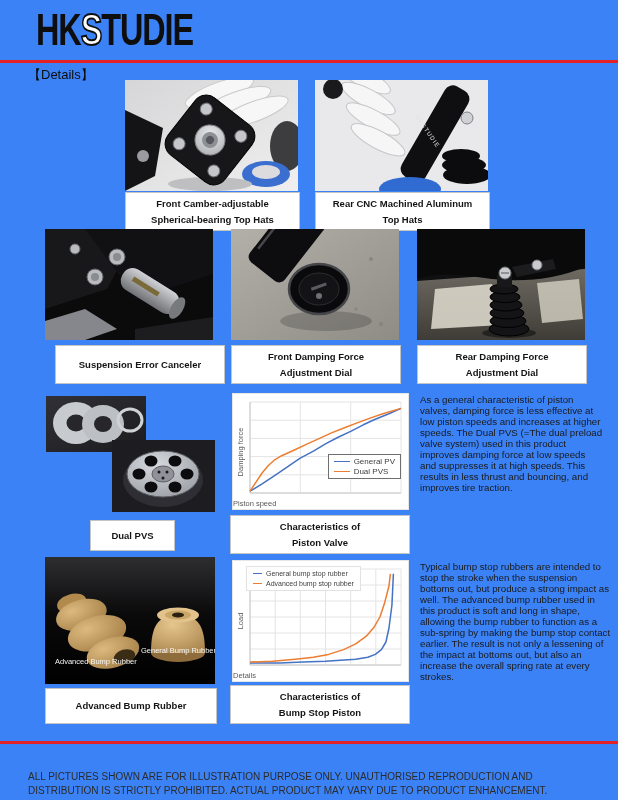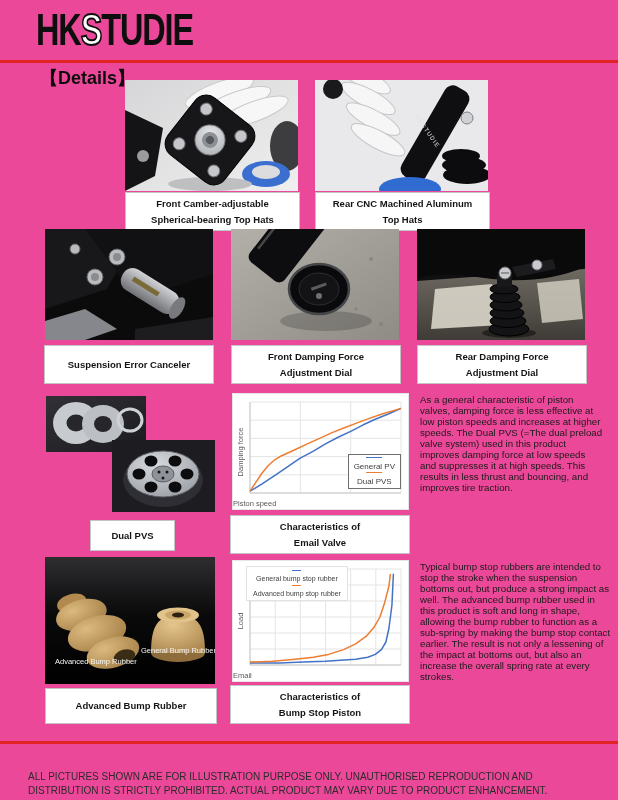--- a/index.html
+++ b/index.html
@@ -1,29 +1,29 @@
 <!DOCTYPE html>
 <html><head>
 <meta charset="utf-8">
 <style>
   html,body{margin:0;padding:0;background:#ffffff;}
-  .page{position:relative;width:618px;height:800px;background:#ec4899;
+  .page{position:relative;width:618px;height:800px;background:#3b82f6;
         font-family:"Liberation Sans",sans-serif;overflow:hidden;color:#111;}
 
   
   .logo{position:absolute;left:36px;top:7px;font-size:45px;font-weight:bold;
         letter-spacing:-1.5px;line-height:1;color:#0e0e0e;
         transform:scaleX(.72);transform-origin:left top;white-space:nowrap;}
   .logo .hollow{color:#fff;-webkit-text-stroke:2px #0e0e0e;}
   .title{position:absolute;left:280px;top:28px;font-size:16.5px;font-weight:bold;
          letter-spacing:.4px;color:#000;white-space:nowrap;}
   .rule{position:absolute;left:0;width:618px;background:#e32226;}
   .rule-top{top:60px;height:3px;}
   .rule-bottom{top:741px;height:2.5px;}
-  .details{position:absolute;left:40px;top:66px;font-size:18px;font-weight:bold;color:#0d0d0d;}
+  .details{position:absolute;left:28px;top:66px;font-size:13px;font-weight:normal;color:#0d0d0d;}
 
   
   .photo{position:absolute;overflow:hidden;background:#ddd;}
   .photo svg{display:block;width:100%;height:100%;}
   .photo-label{position:absolute;color:#f4f4f4;font-size:7.5px;white-space:nowrap;}
   .strut-mark{position:absolute;color:#e0e0e0;font-size:6px;letter-spacing:1px;
               transform:rotate(55deg);transform-origin:left top;white-space:nowrap;}
 
   
   .cap{position:absolute;border:1px solid #c4c4c4;background:#fff;
@@ -32,21 +32,21 @@
   .cap span{font-size:9.5px;line-height:15.5px;white-space:nowrap;}
 
   
   .chart{position:absolute;background:#fff;border:1px solid #e6e6e6;}
   .xlab{position:absolute;bottom:1px;left:0;right:0;text-align:left;
         font-size:7.5px;color:#595959;}
   .ylab{position:absolute;top:50%;left:7px;transform:translate(-50%,-50%) rotate(-90deg);
         font-size:7.5px;color:#595959;white-space:nowrap;}
   .legend{position:absolute;background:#fff;padding:2px 5px;display:flex;
           flex-direction:column;gap:1px;color:#404040;}
-  .legend .row{display:flex;align-items:center;gap:4px;white-space:nowrap;flex-direction:column;}
+  .legend .row{display:flex;align-items:center;gap:4px;white-space:nowrap;}
   .legend .sw{height:0;border-top:1.5px solid;display:inline-block;}
   #chart-0 .legend{right:7px;top:60px;border:1px solid #6f6f6f;font-size:8px;}
   #chart-1 .legend{left:13px;top:5px;border:1px solid #e2e2e2;font-size:7px;padding:3px 6px;gap:3px;}
 
   
   .para{position:absolute;font-size:9.7px;line-height:1.14;color:#1a1a1a;text-align:left;}
 
   
   .contact{position:absolute;left:40px;top:748px;font-size:10.5px;font-weight:bold;
            color:#050505;white-space:nowrap;}
@@ -208,21 +208,21 @@
         <ellipse cx="87" cy="60" rx="14" ry="5"></ellipse>
       </g>
       <rect x="80" y="46" width="15" height="12" fill="#18181a"></rect>
       <polygon points="95,38 136,30 139,40 100,48" fill="#1c1c1f"></polygon>
       <circle cx="120" cy="36" r="5" fill="#c9cbcf" stroke="#6f7175"></circle>
       <circle cx="88" cy="44" r="6" fill="#c9cbcf" stroke="#6f7175"></circle>
       <line x1="84" y1="44" x2="92" y2="44" stroke="#55575b"></line>
     </svg>
   </div>
 
-  <div class="cap" style="left:44px;top:345px;width:168px;height:37px">
+  <div class="cap" style="left:55px;top:345px;width:168px;height:37px">
     <span>Suspension Error Canceler</span>
   </div>
   <div class="cap" style="left:231px;top:345px;width:168px;height:37px">
     <span>Front Damping Force</span>
     <span>Adjustment Dial</span>
   </div>
   <div class="cap" style="left:417px;top:345px;width:168px;height:37px">
     <span>Rear Damping Force</span>
     <span>Adjustment Dial</span>
   </div>
@@ -295,21 +295,21 @@
         </div>
       </div></div>
 
   <div class="para" style="left:420px;top:394px;width:184px">As a general characteristic of piston valves, damping force is less effective at low piston speeds and increases at higher speeds. The Dual PVS (=The dual preload valve system) used in this product improves damping force at low speeds and suppresses it at high speeds. This results in less thrust and bouncing, and improves tire traction.</div>
 
   <div class="cap" style="left:90px;top:520px;width:83px;height:29px">
     <span>Dual PVS</span>
   </div>
   <div class="cap" style="left:230px;top:515px;width:178px;height:37px">
     <span>Characteristics of</span>
-    <span>Email Valve</span>
+    <span>Piston Valve</span>
   </div>
 
   <div class="photo" style="left:45px;top:557px;width:170px;height:127px">
     <svg viewBox="0 0 170 127">
       <defs>
         <linearGradient id="g7" x1="0" y1="0" x2="0" y2="1">
           <stop offset="0" stop-color="#2e2e30"></stop>
             <stop offset=".45" stop-color="#0a0a0b"></stop>
             <stop offset="1" stop-color="#000"></stop>
         </linearGradient>
@@ -352,21 +352,21 @@
         <line x1="17" y1="24.0" x2="168" y2="24.0" stroke="#e4e4e4" stroke-width="1"></line>
         <line x1="17" y1="40.0" x2="168" y2="40.0" stroke="#e4e4e4" stroke-width="1"></line>
         <line x1="17" y1="56.0" x2="168" y2="56.0" stroke="#e4e4e4" stroke-width="1"></line>
         <line x1="17" y1="72.0" x2="168" y2="72.0" stroke="#e4e4e4" stroke-width="1"></line>
         <line x1="17" y1="88.0" x2="168" y2="88.0" stroke="#e4e4e4" stroke-width="1"></line>
         <line x1="17" y1="104.0" x2="168" y2="104.0" stroke="#e4e4e4" stroke-width="1"></line>
         <line x1="17" y1="8" x2="17" y2="104" stroke="#c9c9c9"></line>
         <line x1="17" y1="104" x2="168" y2="104" stroke="#c9c9c9"></line>
         <polyline fill="none" stroke="#4472C4" stroke-width="1.5" stroke-linejoin="round" points="17.0,102.1 47.2,102.1 69.8,101.1 92.5,100.2 107.6,99.2 122.7,98.2 134.8,96.3 142.3,93.4 148.4,88.6 152.9,81.0 155.9,67.5 158.9,44.5 160.4,12.8"></polyline>
         <polyline fill="none" stroke="#ED7D31" stroke-width="1.5" stroke-linejoin="round" points="17.0,101.1 39.6,100.2 62.3,98.2 80.4,96.3 95.5,93.4 110.6,88.6 122.7,82.9 133.3,75.2 140.8,66.6 146.9,56.0 151.4,42.6 155.9,25.3 157.4,12.8"></polyline>
-      </svg><div class="xlab">Email</div><div class="ylab">Load</div><div class="legend">
+      </svg><div class="xlab">Details</div><div class="ylab">Load</div><div class="legend">
         <div class="row">
           <span class="sw" style="border-color:#4472C4;width:9px"></span>
           <span>General bump stop rubber</span>
         </div>
         <div class="row">
           <span class="sw" style="border-color:#ED7D31;width:9px"></span>
           <span>Advanced bump stop rubber</span>
         </div>
       </div></div>
 

